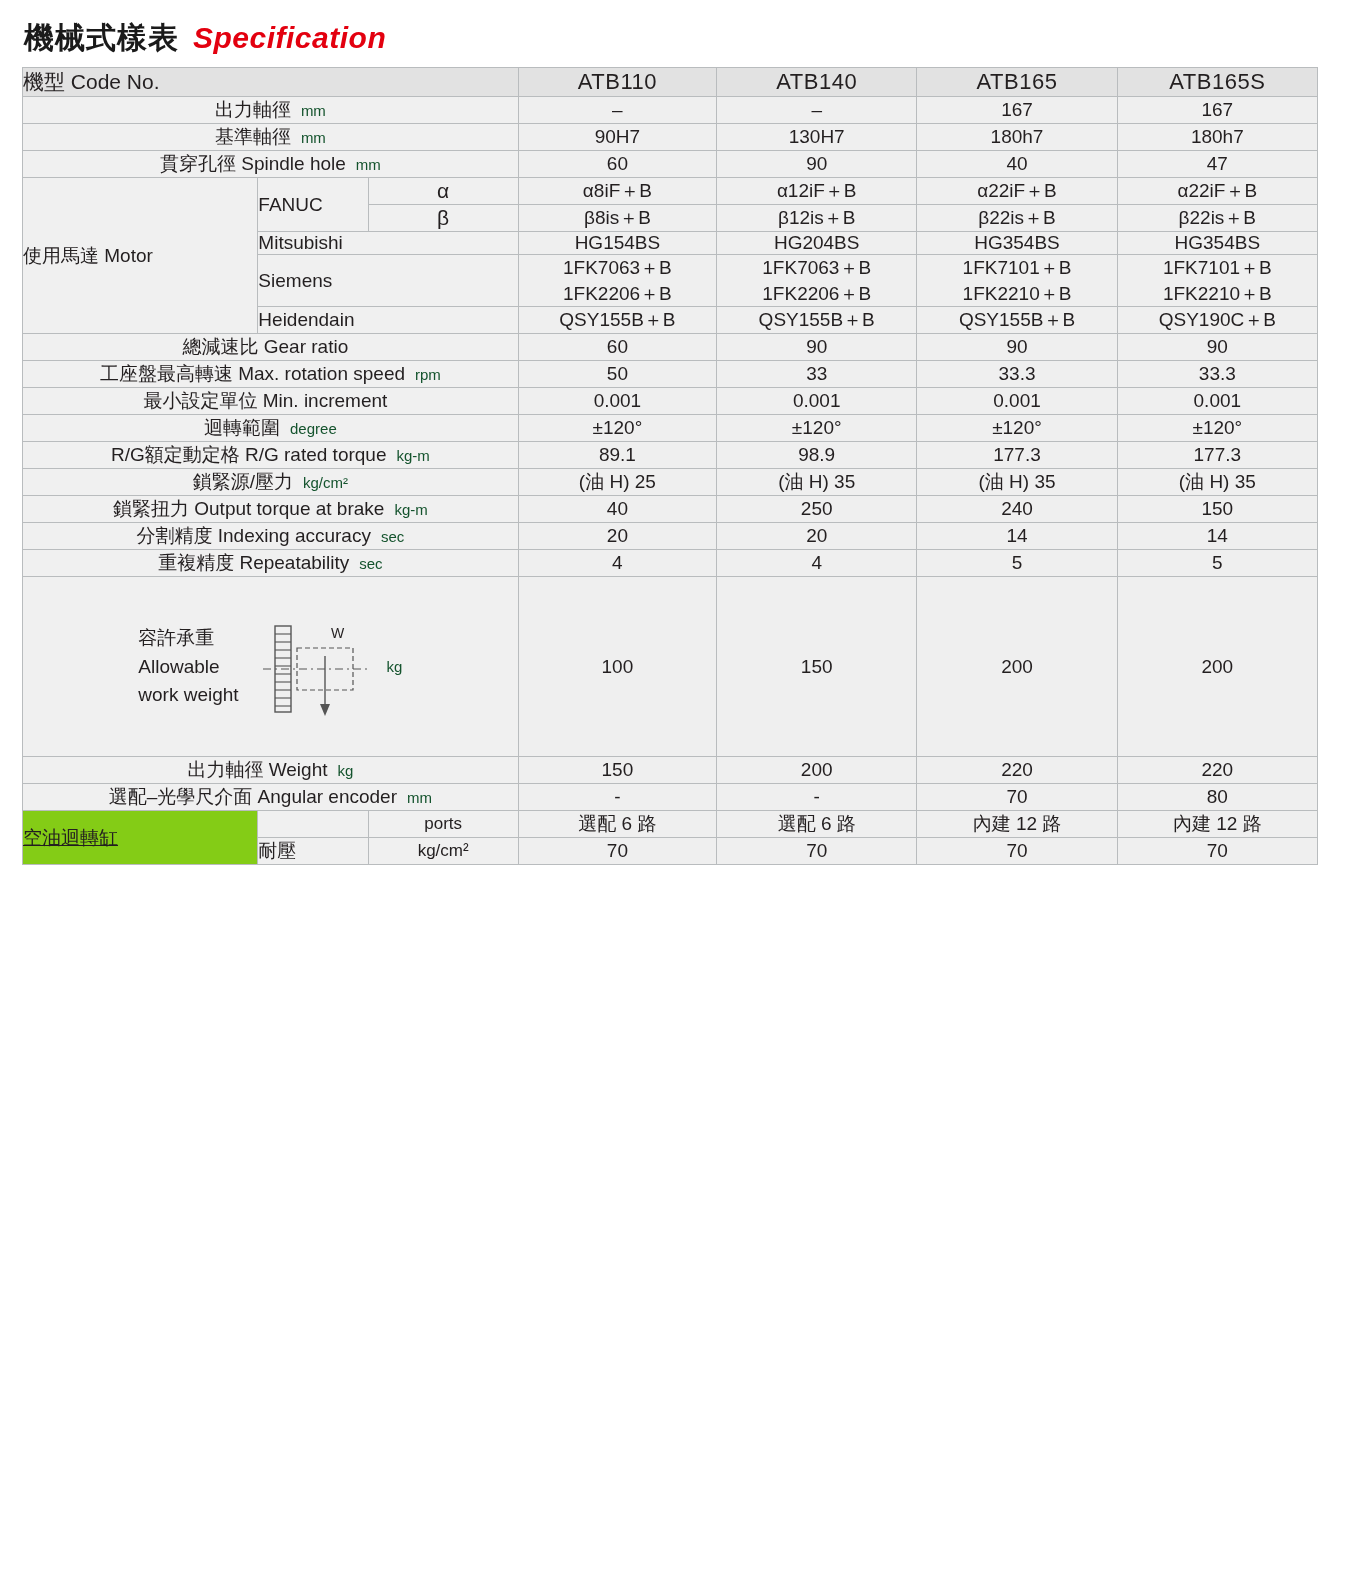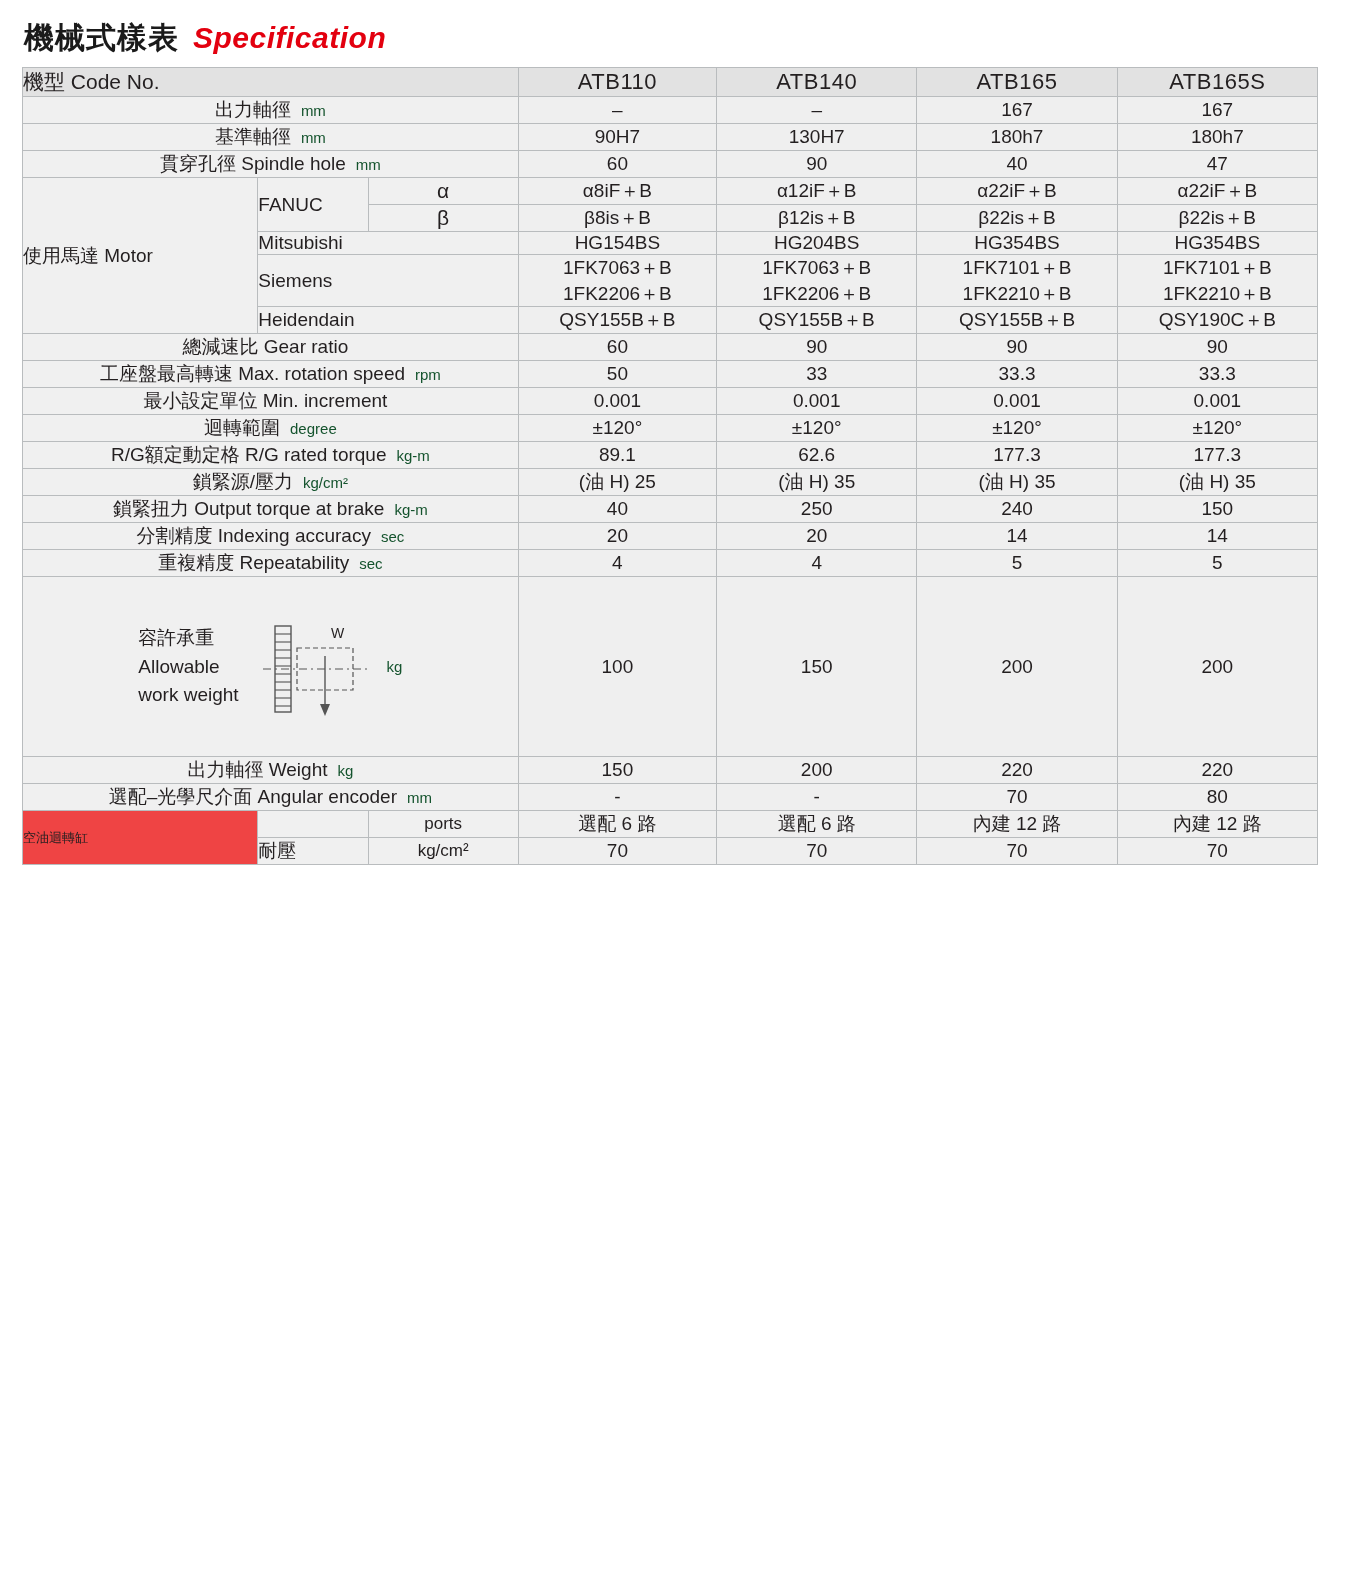--- a/index.html
+++ b/index.html
@@ -127,23 +127,24 @@
     font-size: 19px;
     line-height: 1.5;
     white-space: nowrap;
   }
   .weight-diagram {
     width: 120px;
     height: 110px;
     flex: none;
   }
   .bottom-label {
-    background: #ef4444;
-    font-size: 13px;
+    background: #84cc16;
+    font-size: 19px;
     padding: 10px 10px 10px 14px;
+    text-decoration: underline;
   }
   .sub-left {
     background: #f0f0f0;
     font-size: 19px;
     padding: 8px 10px 8px 14px;
   }
   .unit-right {
     background: #f0f0f0;
     font-size: 17px;
     text-align: center;
@@ -326,21 +327,21 @@
     </tr>
 
     <tr>
       <td class="lbl" colspan="3">
         <div class="lbl-flex">
           <span class="lbl-text">R/G額定動定格  R/G rated torque</span>
           <span class="unit">kg-m</span>
         </div>
       </td>
       <td class="val">89.1</td>
-      <td class="val">62.6</td>
+      <td class="val">98.9</td>
       <td class="val">177.3</td>
       <td class="val">177.3</td>
     </tr>
 
     <tr>
       <td class="lbl" colspan="3">
         <div class="lbl-flex">
           <span class="lbl-text">鎖緊源/壓力</span>
           <span class="unit">kg/cm²</span>
         </div>

